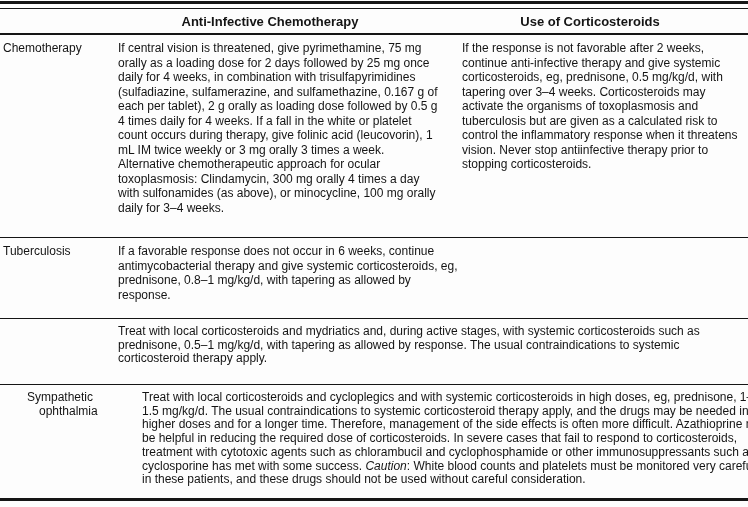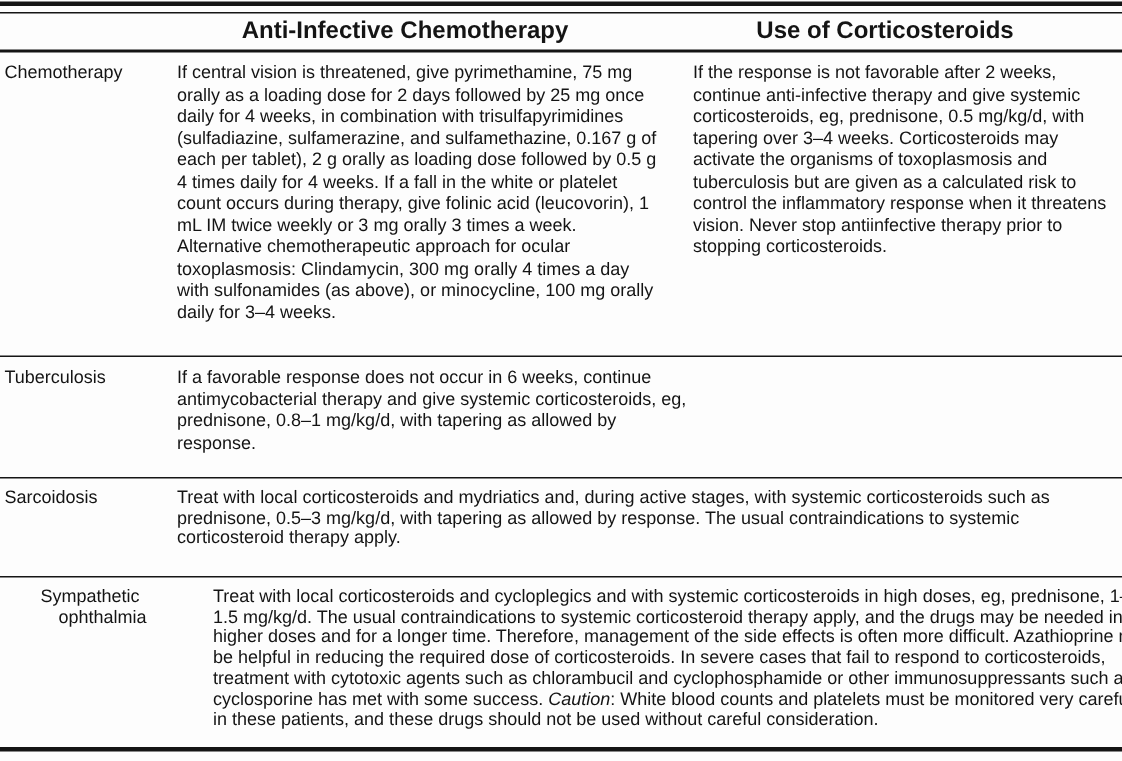--- a/index.html
+++ b/index.html
@@ -22,21 +22,21 @@
     display: grid;
     grid-template-columns: 118px 344px 286px;
     height: 26px;
     align-items: center;
     border-bottom: 2px solid #151515;
     box-sizing: border-box;
   }
   .header-cell {
     text-align: center;
     font-weight: bold;
-    font-size: 16px;
+    font-size: 13px;
     white-space: nowrap;
   }
   .header-cell.anti { padding-right: 40px; }
   .header-cell.cortico { padding-right: 30px; }
 
   #rows .row {
     display: grid;
     grid-template-columns: 118px 344px 286px;
     border-bottom: 1px solid #151515;
     box-sizing: border-box;
@@ -80,22 +80,21 @@
       <div class="row">
         <div class="cell cell-condition">Chemotherapy</div>
         <div class="cell cell-anti">If central vision is threatened, give pyrimethamine, 75 mg orally as a loading dose for 2 days followed by 25 mg once daily for 4 weeks, in combination with trisulfapyrimidines (sulfadiazine, sulfamerazine, and sulfamethazine, 0.167 g of each per tablet), 2 g orally as loading dose followed by 0.5 g 4 times daily for 4 weeks. If a fall in the white or platelet count occurs during therapy, give folinic acid (leucovorin), 1 mL IM twice weekly or 3 mg orally 3 times a week. Alternative chemotherapeutic approach for ocular toxoplasmosis: Clindamycin, 300 mg orally 4 times a day with sulfonamides (as above), or minocycline, 100 mg orally daily for 3–4 weeks.</div>
         <div class="cell cell-cortico">If the response is not favorable after 2 weeks, continue anti-infective therapy and give systemic corticosteroids, eg, prednisone, 0.5 mg/kg/d, with tapering over 3–4 weeks. Corticosteroids may activate the organisms of toxoplasmosis and tuberculosis but are given as a calculated risk to control the inflammatory response when it threatens vision. Never stop antiinfective therapy prior to stopping corticosteroids.</div>
       </div>
       <div class="row">
         <div class="cell cell-condition">Tuberculosis</div>
         <div class="cell cell-cortico">If a favorable response does not occur in 6 weeks, continue antimycobacterial therapy and give systemic corticosteroids, eg, prednisone, 0.8–1 mg/kg/d, with tapering as allowed by response.</div>
       </div>
       <div class="row row-span">
-        <div class="cell cell-condition">Sarcoidosis</div>
-        <div class="cell cell-span"><span class="">Treat with local corticosteroids and mydriatics and, during active stages, with systemic corticosteroids such as prednisone, 0.5–3 mg/kg/d, with tapering as allowed by response. The usual contraindications to systemic corticosteroid therapy apply.</span></div>
+        <div class="cell cell-span"><span class="">Treat with local corticosteroids and mydriatics and, during active stages, with systemic corticosteroids such as prednisone, 0.5–1 mg/kg/d, with tapering as allowed by response. The usual contraindications to systemic corticosteroid therapy apply.</span></div>
       </div>
       <div class="row row-span">
         <div class="cell cell-condition">Sympathetic ophthalmia</div>
         <div class="cell cell-span"><span class="">Treat with local corticosteroids and cycloplegics and with systemic corticosteroids in high doses, eg, prednisone, 1–1.5 mg/kg/d. The usual contraindications to systemic corticosteroid therapy apply, and the drugs may be needed in higher doses and for a longer time. Therefore, management of the side effects is often more difficult. Azathioprine may be helpful in reducing the required dose of corticosteroids. In severe cases that fail to respond to corticosteroids, treatment with cytotoxic agents such as chlorambucil and cyclophosphamide or other immunosuppressants such as cyclosporine has met with some success. </span><span class="seg-italic">Caution</span><span class="">: White blood counts and platelets must be monitored very carefully in these patients, and these drugs should not be used without careful consideration.</span></div>
       </div>
     </div>
 
   <div class="rule rule-thick"></div>
 
 </div>

